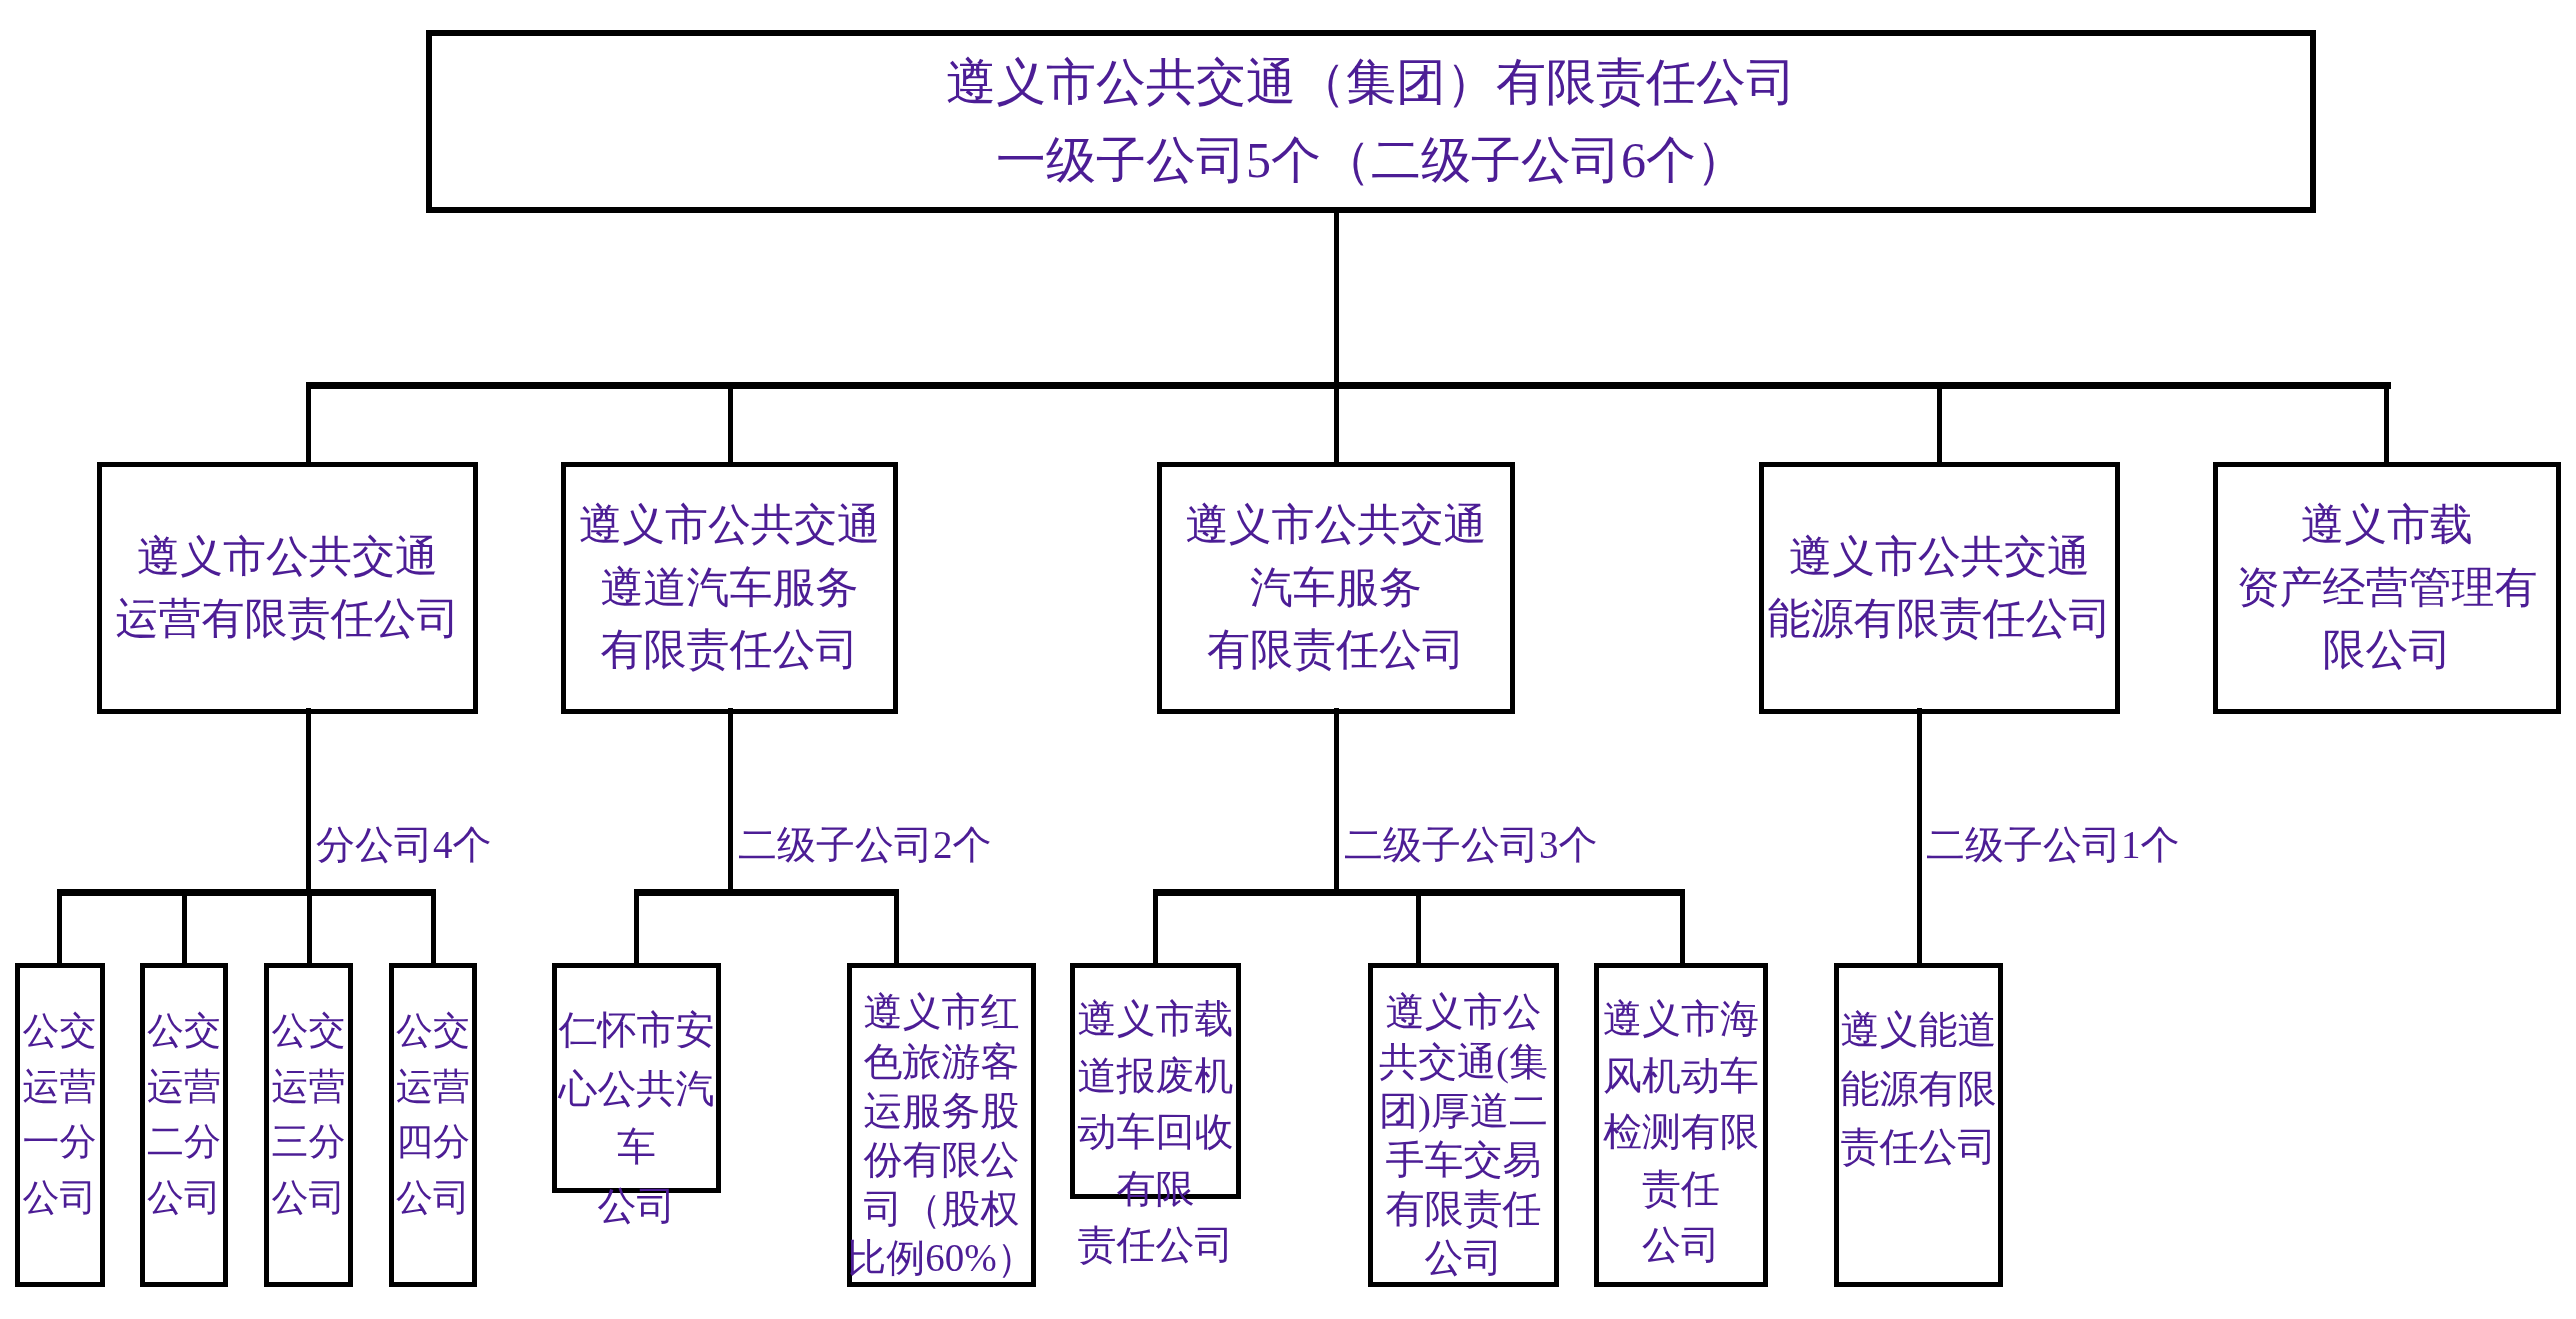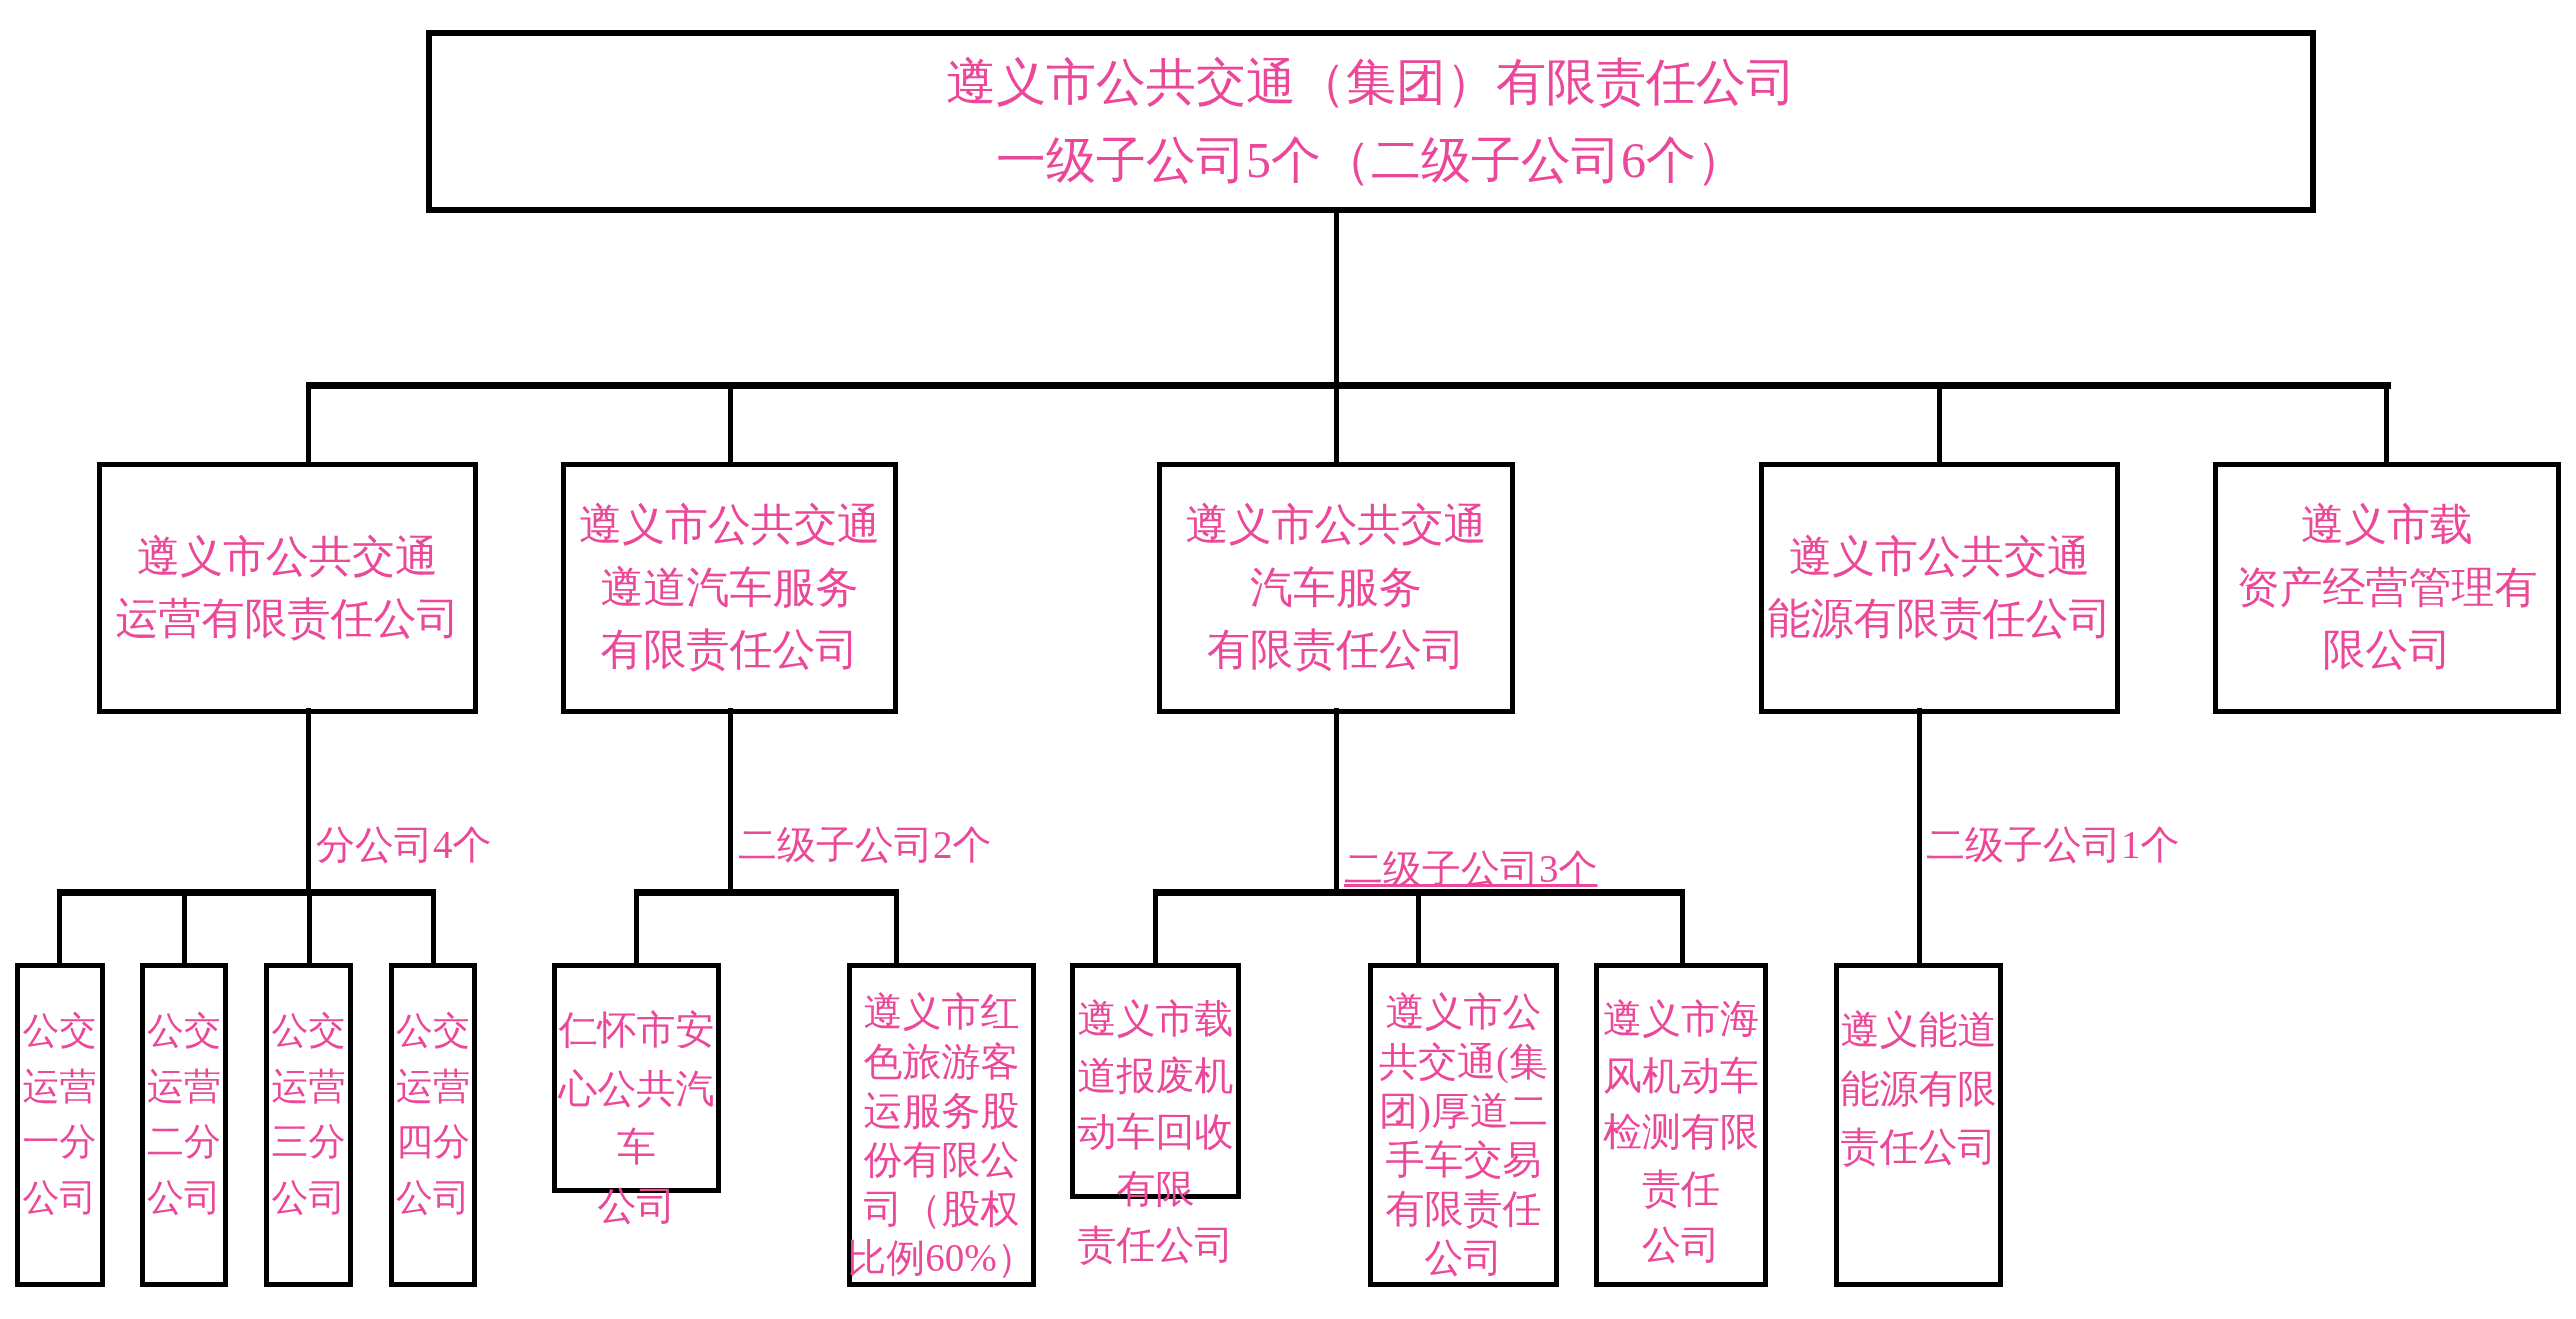--- a/index.html
+++ b/index.html
@@ -5,21 +5,21 @@
   html, body {
     margin: 0;
     padding: 0;
     background: #ffffff;
   }
   .canvas {
     position: relative;
     width: 2576px;
     height: 1319px;
     background: #ffffff;
-    color: #ec4899;
+    color: #4c1d95;
     font-family: "Liberation Serif", "DejaVu Serif", serif;
     overflow: hidden;
   }
   .box {
     position: absolute;
     box-sizing: border-box;
     border: 5.8px solid #000000;
     background: #ffffff;
     display: flex;
     justify-content: center;
@@ -153,21 +153,21 @@
   <div class="box l2-box l2-six" style="left:802px; top:963px; width:189px; height:324px;">
     <div>遵义市红
 色旅游客
 运服务股
 份有限公
 司（股权
 比例60%）</div>
   </div>
 
   <div class="v-line" style="left:1334px; top:708px; height:187px;"></div>
-  <div class="branch-label" style="left:1344px; top:849px;text-decoration:underline;">二级子公司3个</div>
+  <div class="branch-label" style="left:1344px; top:825px;">二级子公司3个</div>
   <div class="h-line" style="left:1153px; top:889px; width:532px;"></div>
   <div class="v-line" style="left:1153px; top:889px; height:80px;"></div>
   <div class="v-line" style="left:1416px; top:889px; height:80px;"></div>
   <div class="v-line" style="left:1680px; top:889px; height:80px;"></div>
 
   <div class="box l2-box l2-five" style="left:1070px; top:963px; width:171px; height:236px;">
     <div>遵义市载
 道报废机
 动车回收
 有限

